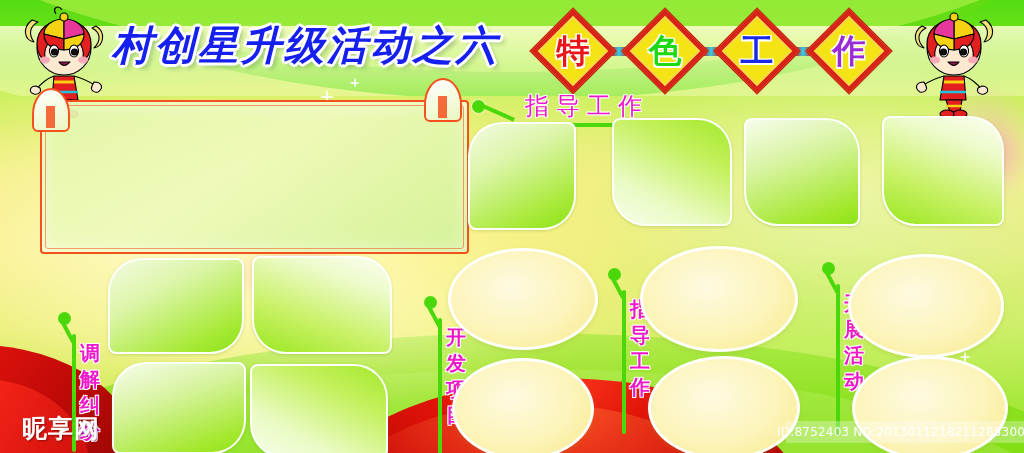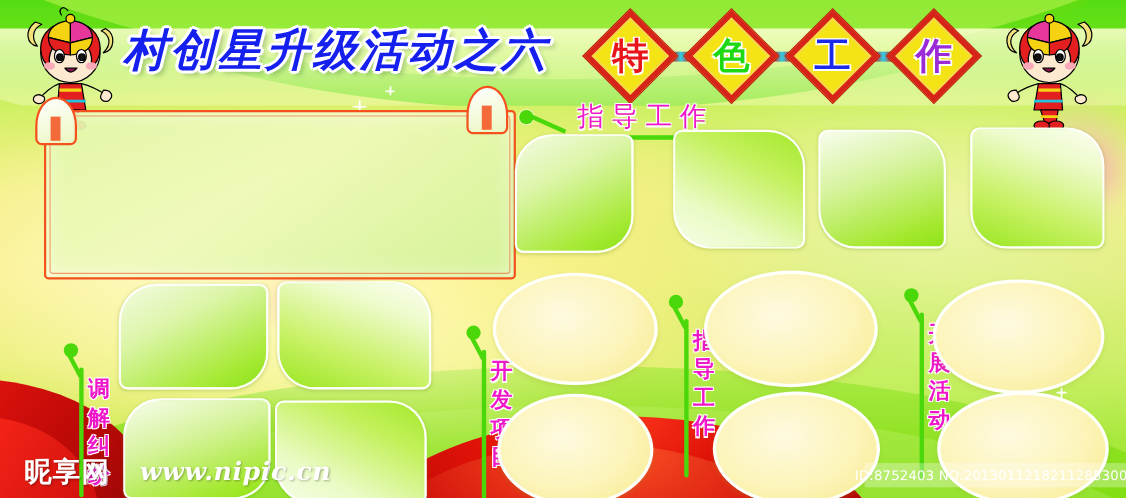--- a/index.html
+++ b/index.html
@@ -349,20 +349,19 @@
 
   <div class="oval" style="left:448px;top:248px;width:144px;height:96px;"></div>
   <div class="oval" style="left:452px;top:358px;width:136px;height:96px;"></div>
   <div class="oval" style="left:640px;top:246px;width:152px;height:100px;"></div>
   <div class="oval" style="left:648px;top:356px;width:146px;height:98px;"></div>
   <div class="oval" style="left:848px;top:254px;width:150px;height:98px;"></div>
   <div class="oval" style="left:852px;top:356px;width:150px;height:98px;"></div>
 
   <div class="wm">
     <div class="cn">昵享网</div>
-    <div class="url">www.nipic.cn</div>
   </div>
 
   <div class="idbar">
     <span>ID:8752403 NO:20130112182112853000</span>
   </div>
 
 </div>
 
 </body></html>

